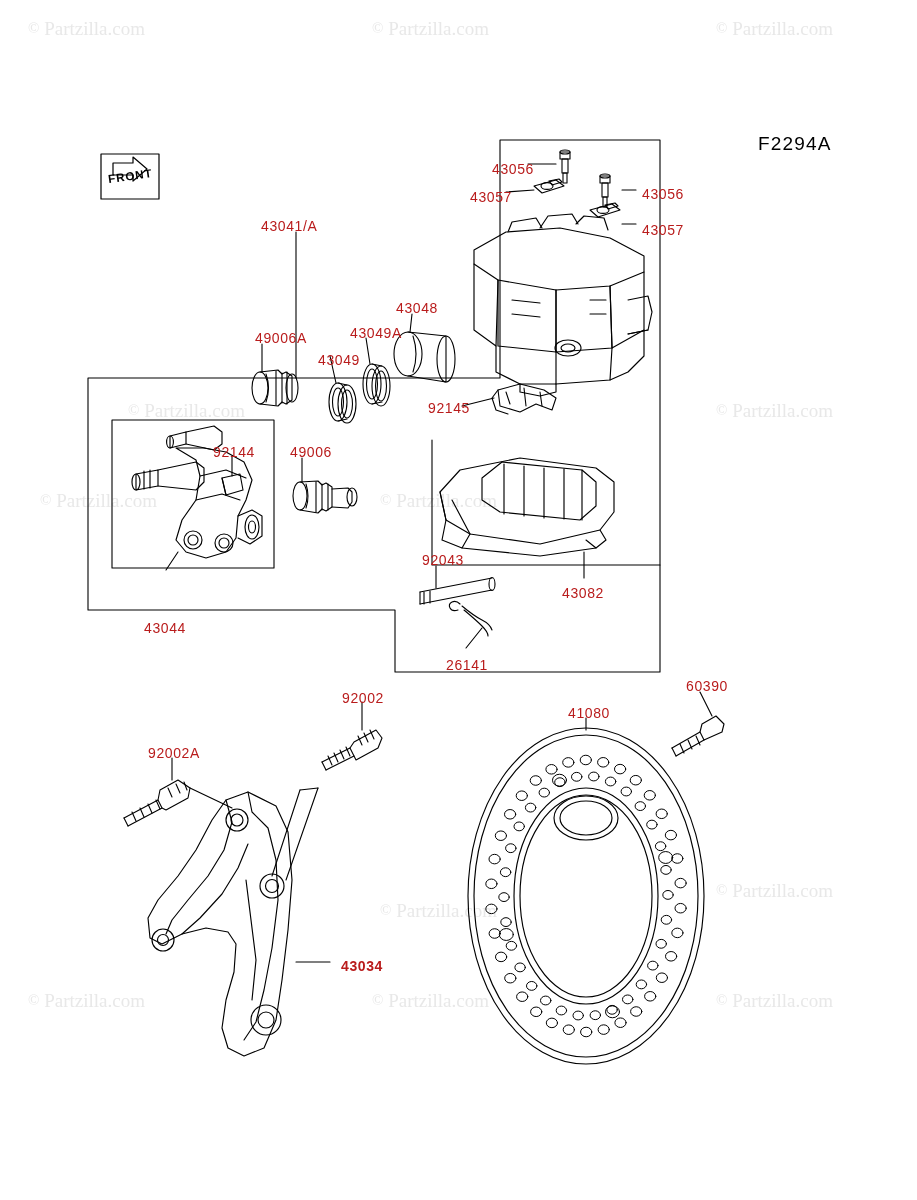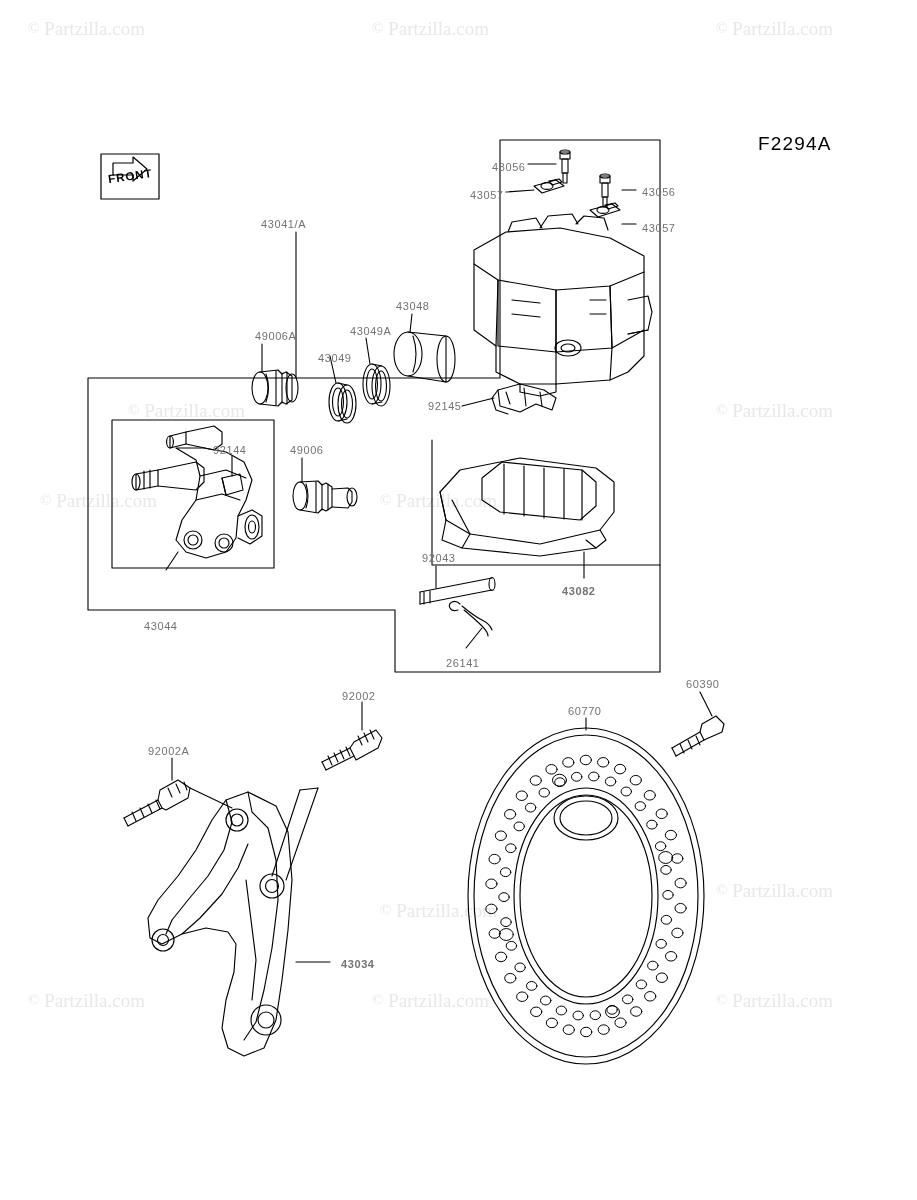--- a/index.html
+++ b/index.html
@@ -24,23 +24,23 @@
     pointer-events: none;
     user-select: none;
   }
   .wm .c {
     font-size: 15px;
     vertical-align: 2px;
   }
   .label {
     position: absolute;
     font-family: "Liberation Sans", sans-serif;
-    font-size: 11px;
+    font-size: 14px;
     letter-spacing: 0.6px;
-    color: #737373;
+    color: #b91c1c;
     white-space: nowrap;
     text-align: right;
   }
   .diagcode {
     position: absolute;
     font-family: "Liberation Sans", sans-serif;
     font-size: 19px;
     letter-spacing: 1.2px;
     color: #000;
   }
@@ -424,22 +424,22 @@
       <div class="label" style="left: 261px; top: 218px;">43041/A</div>
       <div class="label" style="left: 396px; top: 300px;">43048</div>
       <div class="label" style="left: 350px; top: 325px;">43049A</div>
       <div class="label" style="left: 255px; top: 330px;">49006A</div>
       <div class="label" style="left: 318px; top: 352px;">43049</div>
       <div class="label" style="left: 428px; top: 400px;">92145</div>
       <div class="label" style="left: 213px; top: 444px;">92144</div>
       <div class="label" style="left: 290px; top: 444px;">49006</div>
       <div class="label" style="left: 144px; top: 578px; margin-top: 42px;">43044</div>
       <div class="label" style="left: 422px; top: 552px;">92043</div>
-      <div class="label" style="left: 562px; top: 585px; font-weight: bold;">43082</div>
+      <div class="label" style="left: 562px; top: 585px;">43082</div>
       <div class="label" style="left: 446px; top: 657px;">26141</div>
       <div class="label" style="left: 342px; top: 690px;">92002</div>
       <div class="label" style="left: 686px; top: 678px;">60390</div>
-      <div class="label" style="left: 568px; top: 705px;">60770</div>
+      <div class="label" style="left: 568px; top: 705px;">41080</div>
       <div class="label" style="left: 148px; top: 745px;">92002A</div>
       <div class="label" style="left: 341px; top: 958px; font-weight: bold;">43034</div>
     </div>
 
 </div>
 
 </body></html>

